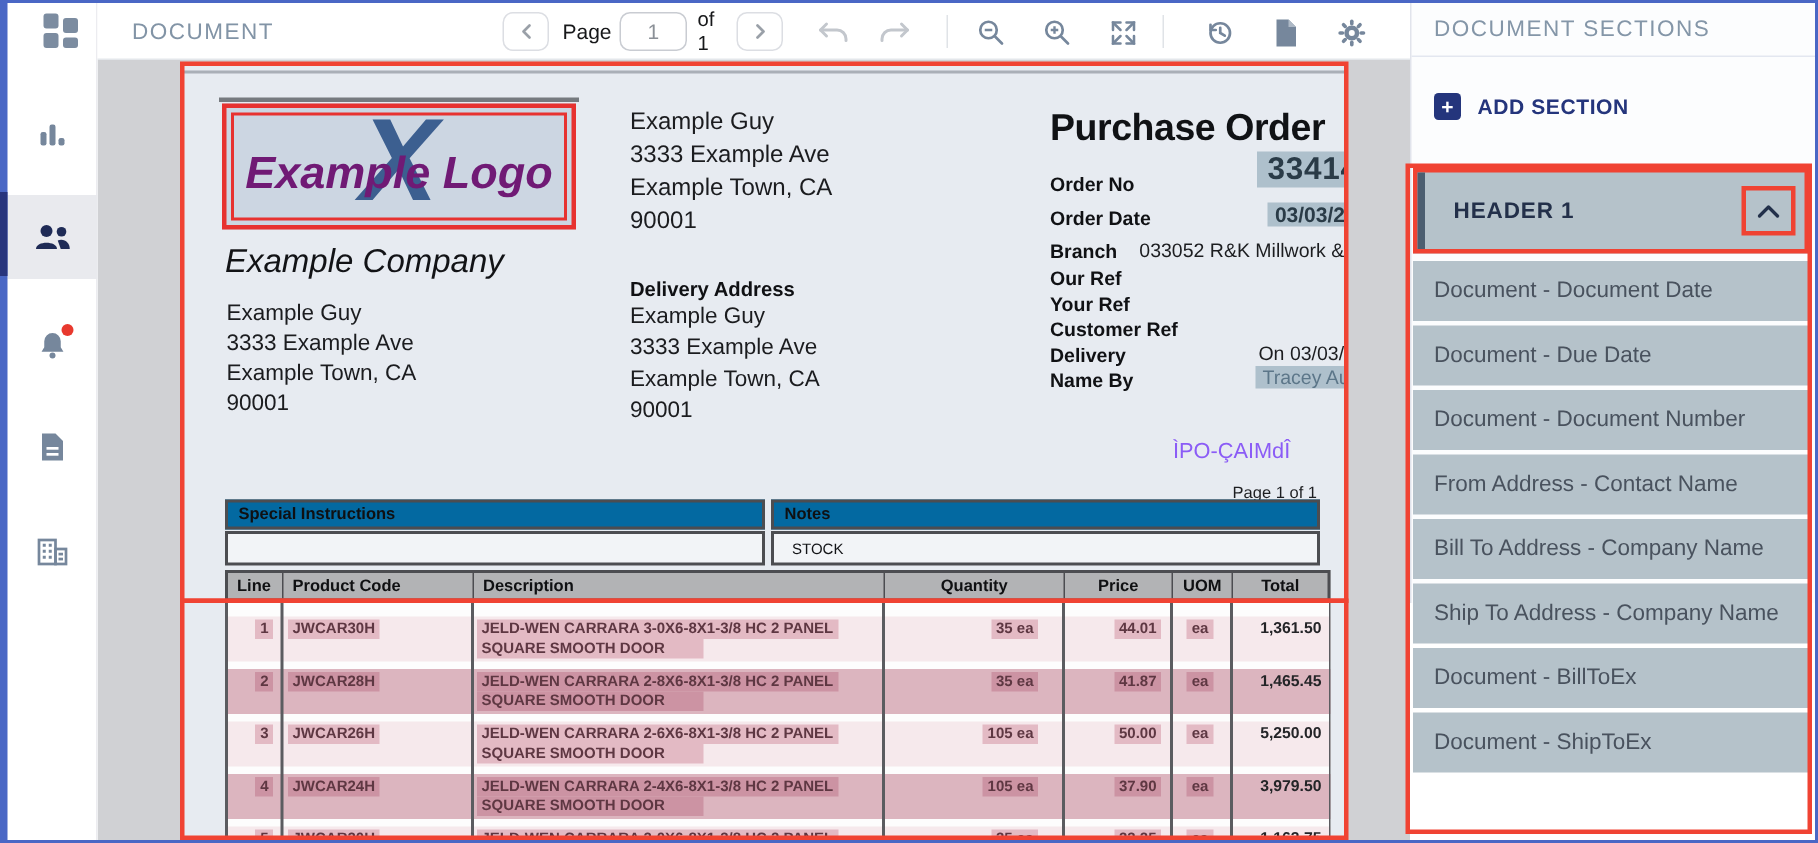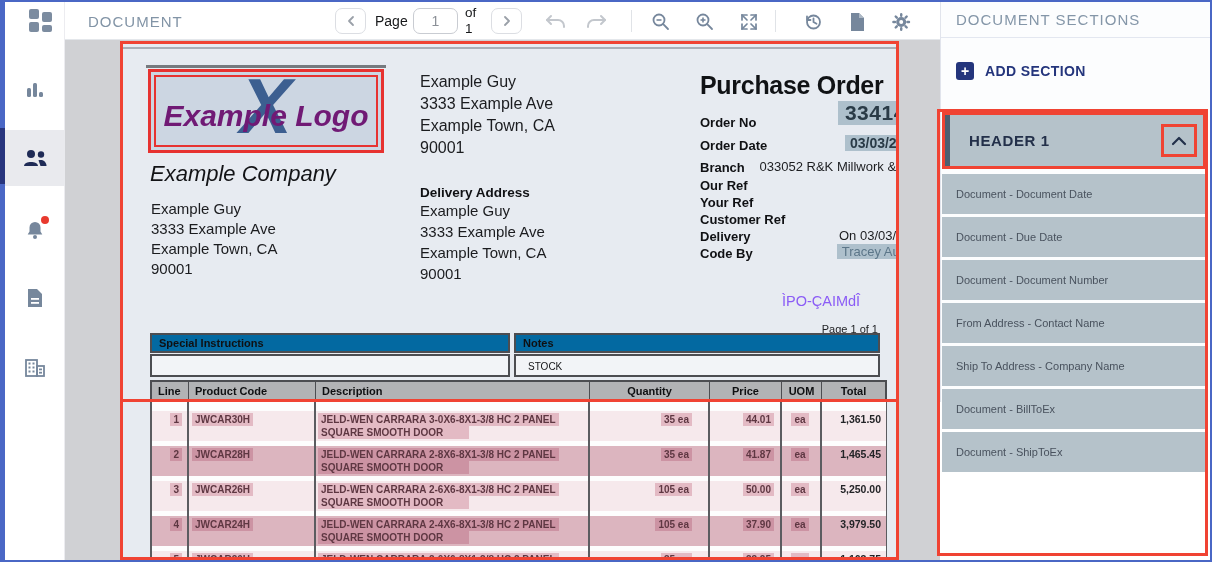--- a/index.html
+++ b/index.html
@@ -108,21 +108,21 @@
   #add-section { position:absolute; left:15px; top:60px; display:flex; align-items:center; gap:11px; cursor:pointer; }
   .plus-icon { width:18px; height:18px; background:#24357c; border-radius:3px; color:#fff; font-size:14px; font-weight:700; display:flex; align-items:center; justify-content:center; line-height:1; }
   .add-label { font-size:14px; font-weight:700; letter-spacing:.4px; color:#24357c; }
 
   #header1-row { position:absolute; left:1px; top:110px; width:264px; height:57px; background:#b5c2ca; border:3px solid #f04333; cursor:pointer; }
   .header1-accent { position:absolute; left:0; top:0; bottom:0; width:5px; background:#4c5e70; }
   .header1-label { position:absolute; left:24px; top:17px; font-size:15px; font-weight:700; letter-spacing:.6px; color:#23304a; }
   #collapse-btn { position:absolute; left:216px; top:9px; width:36px; height:33px; border:3px solid #f04333; background:transparent; display:flex; align-items:center; justify-content:center; cursor:pointer; }
 
   #section-list { position:absolute; left:1px; top:172px; width:264px; }
-  .sec-item { min-height:40px; margin-bottom:3px; background:#b5c2ca; padding:10px 12px 10px 14px; font-size:11px; line-height:20px; color:#49525e; cursor:pointer; }
+  .sec-item { min-height:40px; margin-bottom:3px; background:#b5c2ca; padding:10px 12px 10px 14px; font-size:15px; line-height:20px; color:#49525e; cursor:pointer; }
 
   svg { display:block; }
 </style>
 </head>
 <body>
 
 <div id="window">
   <div class="edge-top"></div>
   <div class="edge-bottom"></div>
   <div class="edge-right"></div>
@@ -325,21 +325,21 @@
           <div class="of-value big" style="top: 58px;">334145</div>
           <div class="of-label" style="top: 95px;">Order Date</div>
           <div class="of-value hl" style="top: 92px;">03/03/2025</div>
           <div class="of-label" style="top: 117px;">Branch</div>
           <div class="of-value plain" style="top: 116px;">033052 R&amp;K Millwork &amp; Trim</div>
           <div class="of-label" style="top: 135px;">Our Ref</div>
           <div class="of-label" style="top: 152px;">Your Ref</div>
           <div class="of-label" style="top: 169px;">Customer Ref</div>
           <div class="of-label" style="top: 186px;">Delivery</div>
           <div class="of-value plain" style="top: 185px;">On 03/03/2025</div>
-          <div class="of-label" style="top: 203px;">Code By</div>
+          <div class="of-label" style="top: 203px;">Name By</div>
           <div class="of-value muted" style="top: 201px;">Tracey Austin</div>
         </div>
 
       <div class="ref-code">ÌPO-ÇAIMdÎ</div>
       <div class="page-note">Page 1 of 1</div>
 
       <div class="meta-box" id="box-special">
         <div class="meta-head">Special Instructions</div>
         <div class="meta-body"></div>
       </div>
@@ -436,18 +436,19 @@
             <path d="M2 9 L8 3 L14 9" stroke="#22304a" stroke-width="2.2" fill="none" stroke-linecap="round" stroke-linejoin="round"></path>
           </svg>
       </span>
     </div>
 
     <div id="section-list">
         <div class="sec-item">Document - Document Date</div>
         <div class="sec-item">Document - Due Date</div>
         <div class="sec-item">Document - Document Number</div>
         <div class="sec-item">From Address - Contact Name</div>
+        <div class="sec-item">Bill To Address - Company Name</div>
         <div class="sec-item">Ship To Address - Company Name</div>
         <div class="sec-item">Document - BillToEx</div>
         <div class="sec-item">Document - ShipToEx</div>
       </div>
   </aside>
 </div>
 
 </body></html>

